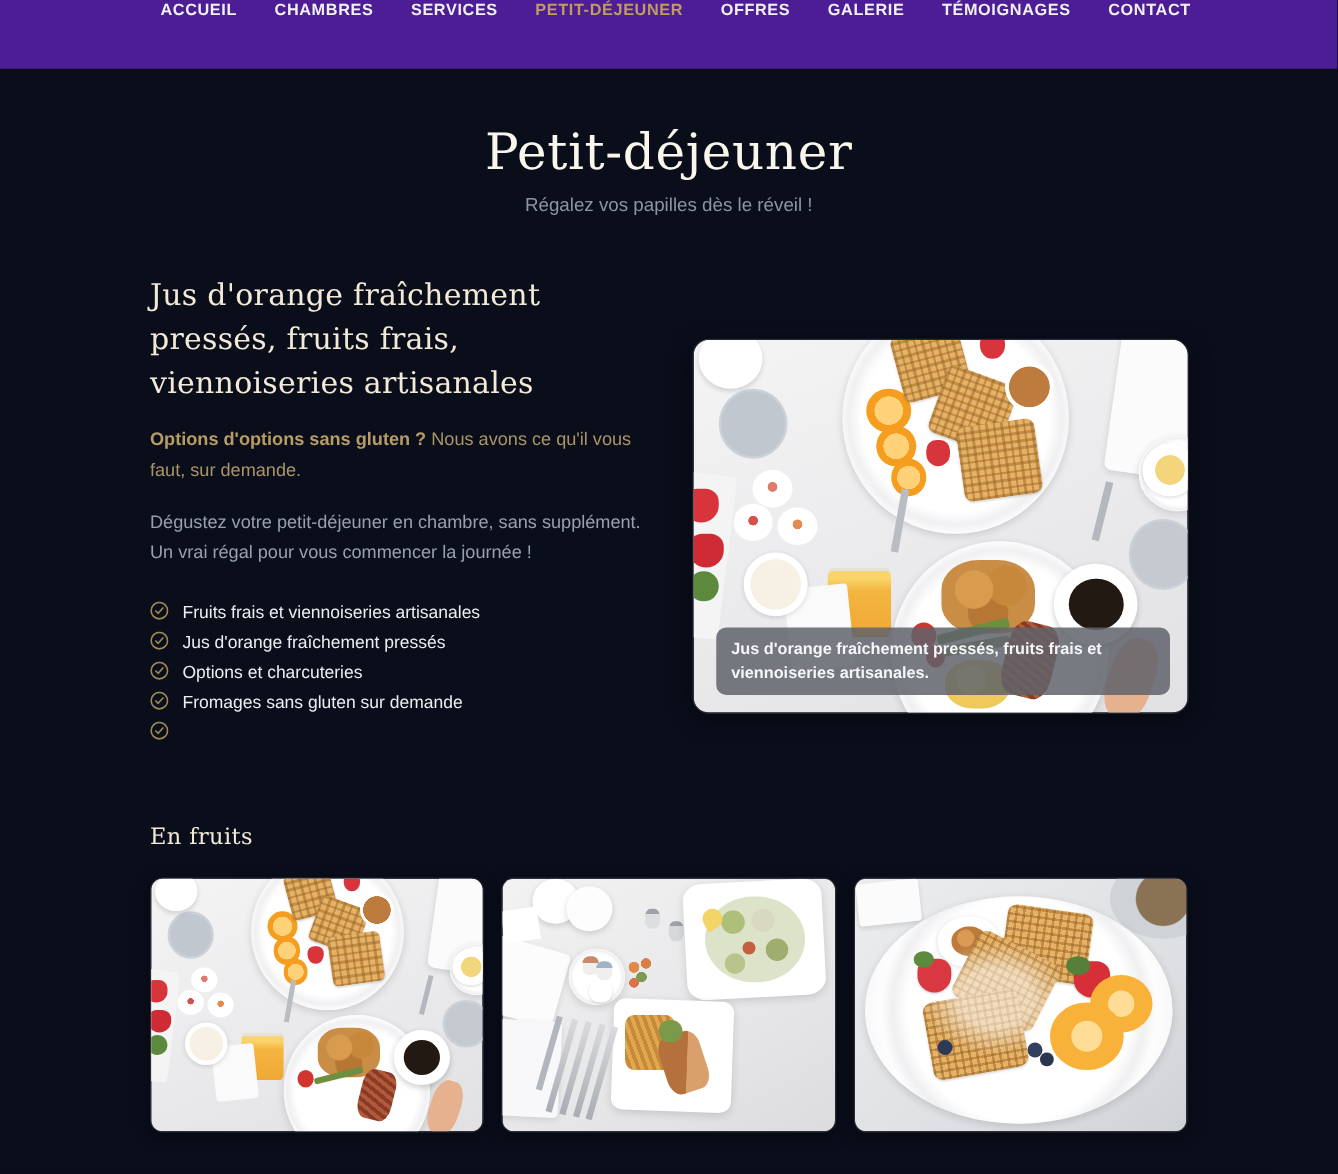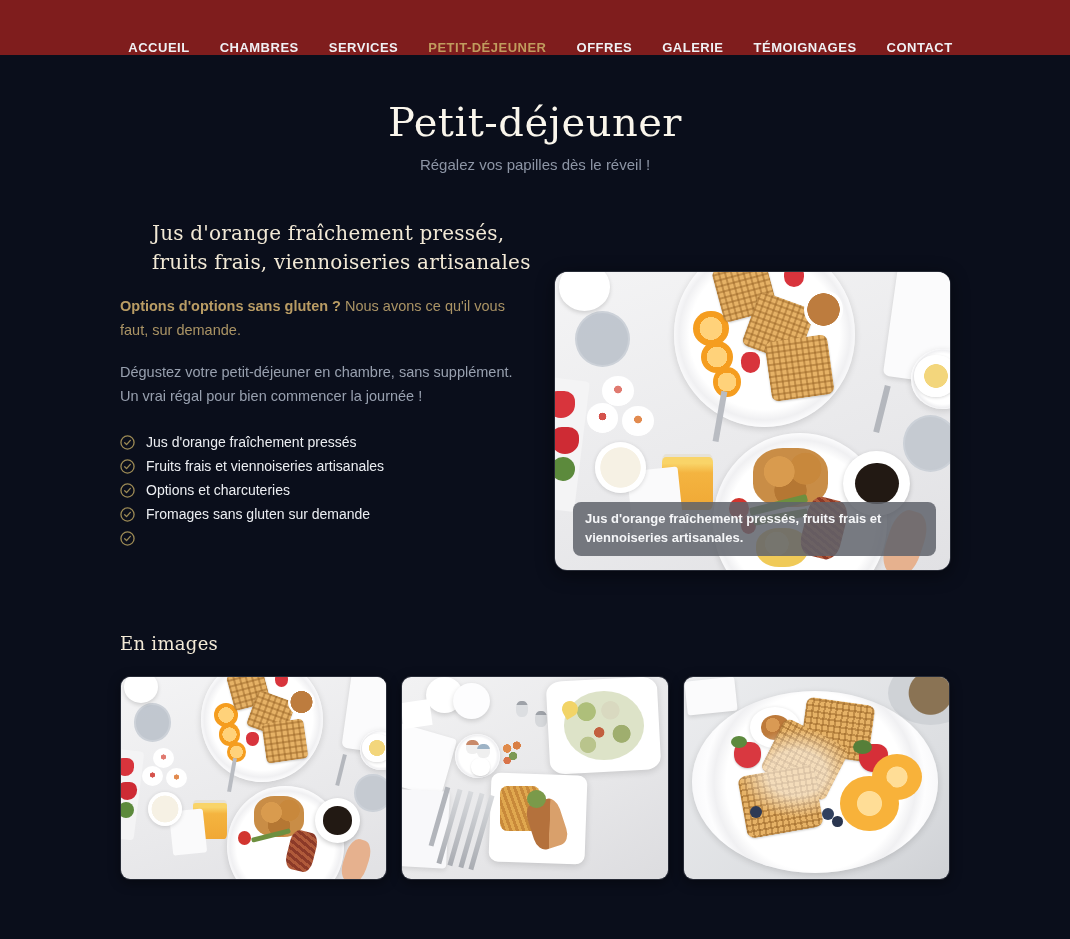--- a/index.html
+++ b/index.html
@@ -6,22 +6,22 @@
   html,body { width:1070px; height:939px; }
   body {
     background:#0a0e1b;
     font-family:"Liberation Sans", sans-serif;
     color:#e8e9ed;
     overflow:hidden;
   }
   
   .topnav {
     height:55px;
-    background:#7f1d1d;
-    display:flex; align-items:flex-end; justify-content:center;
+    background:#4c1d95;
+    display:flex; align-items:flex-start; justify-content:center;
     gap:30px;
     padding-left:11px;
   }
   .topnav a {
     text-decoration:none;
     color:#f0f1f4;
     font-size:13px; font-weight:700;
     letter-spacing:.5px;
     cursor:pointer;
     white-space:nowrap;
@@ -41,25 +41,24 @@
     font-size:15px;
     color:#8d95a5;
   }
   
   .container { width:830px; margin:0 auto; }
   .content-row { display:flex; gap:20px; margin-top:46px; }
   .text-col { width:414px; flex:0 0 414px; }
   .text-col h2 {
     font-family:"DejaVu Serif", serif;
     font-weight:400;
-    font-size:20px;
+    font-size:24px;
     line-height:1.45;
     color:#f2e9d6;
     letter-spacing:.2px;
-    margin-left:32px;
   }
   .text-col p { font-size:14.5px; line-height:1.68; }
   .p1 { margin-top:26px; color:#e6e7ea; }
   .p2 { margin-top:17px; color:#ab9465; }
   .p2 strong { color:#b99c64; font-weight:700; }
   .p3 { margin-top:17px; color:#98a0af; }
   .features { list-style:none; margin-top:22px; }
   .features li {
     display:flex; align-items:center; gap:11px;
     font-size:14px; color:#eceef2;
@@ -127,35 +126,35 @@
 <section class="hero">
   <h1>Petit-déjeuner</h1>
   <p>Régalez vos papilles dès le réveil !</p>
 </section>
 
 <div class="container">
   <section class="content-row">
     <div class="text-col">
       <h2>Jus d'orange fraîchement pressés, fruits frais, viennoiseries artisanales</h2>
       <p class="p2"><strong>Options d'options sans gluten ?</strong><span> Nous avons ce qu'il vous faut, sur demande.</span></p>
-      <p class="p3">Dégustez votre petit-déjeuner en chambre, sans supplément. Un vrai régal pour bien commencer la journée !</p>
+      <p class="p3">Dégustez votre petit-déjeuner en chambre, sans supplément. Un vrai régal pour vous commencer la journée !</p>
       <ul class="features">
         <li>
           <svg width="15" height="15" viewBox="0 0 16 16">
               <circle cx="8" cy="8" r="7" fill="none" stroke="#9c8a55" stroke-width="1.4"></circle>
               <path d="M5 8.3l2 2 4-4.6" fill="none" stroke="#9c8a55" stroke-width="1.4" stroke-linecap="round" stroke-linejoin="round"></path>
             </svg>
+          <span>Fruits frais et viennoiseries artisanales</span>
+        </li>
+        <li>
+          <svg width="15" height="15" viewBox="0 0 16 16">
+              <circle cx="8" cy="8" r="7" fill="none" stroke="#9c8a55" stroke-width="1.4"></circle>
+              <path d="M5 8.3l2 2 4-4.6" fill="none" stroke="#9c8a55" stroke-width="1.4" stroke-linecap="round" stroke-linejoin="round"></path>
+            </svg>
           <span>Jus d'orange fraîchement pressés</span>
-        </li>
-        <li>
-          <svg width="15" height="15" viewBox="0 0 16 16">
-              <circle cx="8" cy="8" r="7" fill="none" stroke="#9c8a55" stroke-width="1.4"></circle>
-              <path d="M5 8.3l2 2 4-4.6" fill="none" stroke="#9c8a55" stroke-width="1.4" stroke-linecap="round" stroke-linejoin="round"></path>
-            </svg>
-          <span>Fruits frais et viennoiseries artisanales</span>
         </li>
         <li>
           <svg width="15" height="15" viewBox="0 0 16 16">
               <circle cx="8" cy="8" r="7" fill="none" stroke="#9c8a55" stroke-width="1.4"></circle>
               <path d="M5 8.3l2 2 4-4.6" fill="none" stroke="#9c8a55" stroke-width="1.4" stroke-linecap="round" stroke-linejoin="round"></path>
             </svg>
           <span>Options et charcuteries</span>
         </li>
         <li>
           <svg width="15" height="15" viewBox="0 0 16 16">
@@ -215,21 +214,21 @@
             <div style="position: absolute; left: 41%; top: 40%; width: 1.6%; height: 17%; background: rgb(185, 188, 194); transform: rotate(10deg);"></div>
             <div style="position: absolute; left: 82%; top: 38%; width: 1.6%; height: 16%; background: rgb(180, 183, 189); transform: rotate(14deg);"></div>
             <div style="position: absolute; left: 88%; top: 48%; width: 14%; height: 19%; background: rgba(190, 196, 205, 0.85); border: 2px solid rgb(204, 209, 216); border-radius: 50%;"></div>
           </div>
         <figcaption class="caption">Jus d'orange fraîchement pressés, fruits frais et viennoiseries artisanales.</figcaption>
       </figure>
     </div>
   </section>
 
   <section class="gallery">
-    <h3>En images</h3>
+    <h3>En fruits</h3>
     <div class="cards">
       <div class="card">
         <div class="scene scene-breakfast">
             <div style="position: absolute; left: 85%; top: -5%; width: 22%; height: 42%; background: rgb(251, 251, 252); border-radius: 6px; transform: rotate(8deg); box-shadow: rgba(0, 0, 0, 0.12) 0px 2px 5px;"></div>
             <div style="position: absolute; left: 90%; top: 26%; width: 16%; height: 20%; background: radial-gradient(circle, rgb(255, 255, 255) 58%, rgb(240, 240, 242) 66%, rgb(253, 253, 254) 72%, rgb(237, 237, 240) 100%); border-radius: 50%; box-shadow: rgba(0, 0, 0, 0.14) 0px 2px 7px;"></div>
             <div style="position: absolute; left: 91%; top: 28%; width: 11%; height: 14%; background: radial-gradient(circle, rgb(243, 214, 124) 0px, rgb(243, 214, 124) 38%, rgb(255, 255, 255) 40%); border-radius: 50%; box-shadow: rgba(0, 0, 0, 0.15) 0px 1px 3px;"></div>
             <div style="position: absolute; left: 30%; top: -10%; width: 46%; height: 62%; background: radial-gradient(circle, rgb(255, 255, 255) 58%, rgb(240, 240, 242) 66%, rgb(253, 253, 254) 72%, rgb(237, 237, 240) 100%); border-radius: 50%; box-shadow: rgba(0, 0, 0, 0.14) 0px 2px 7px;"></div>
             <div style="position: absolute; left: 35%; top: 13%; width: 9%; height: 12%; background: radial-gradient(circle, rgb(255, 210, 122) 0px, rgb(255, 210, 122) 45%, rgb(245, 157, 31) 46%); border-radius: 50%;"></div>
             <div style="position: absolute; left: 37%; top: 23%; width: 8%; height: 11%; background: radial-gradient(circle, rgb(255, 210, 122) 0px, rgb(255, 210, 122) 45%, rgb(245, 157, 31) 46%); border-radius: 50%;"></div>
             <div style="position: absolute; left: 40%; top: 32%; width: 7%; height: 10%; background: radial-gradient(circle, rgb(255, 210, 122) 0px, rgb(255, 210, 122) 45%, rgb(245, 157, 31) 46%); border-radius: 50%;"></div>

